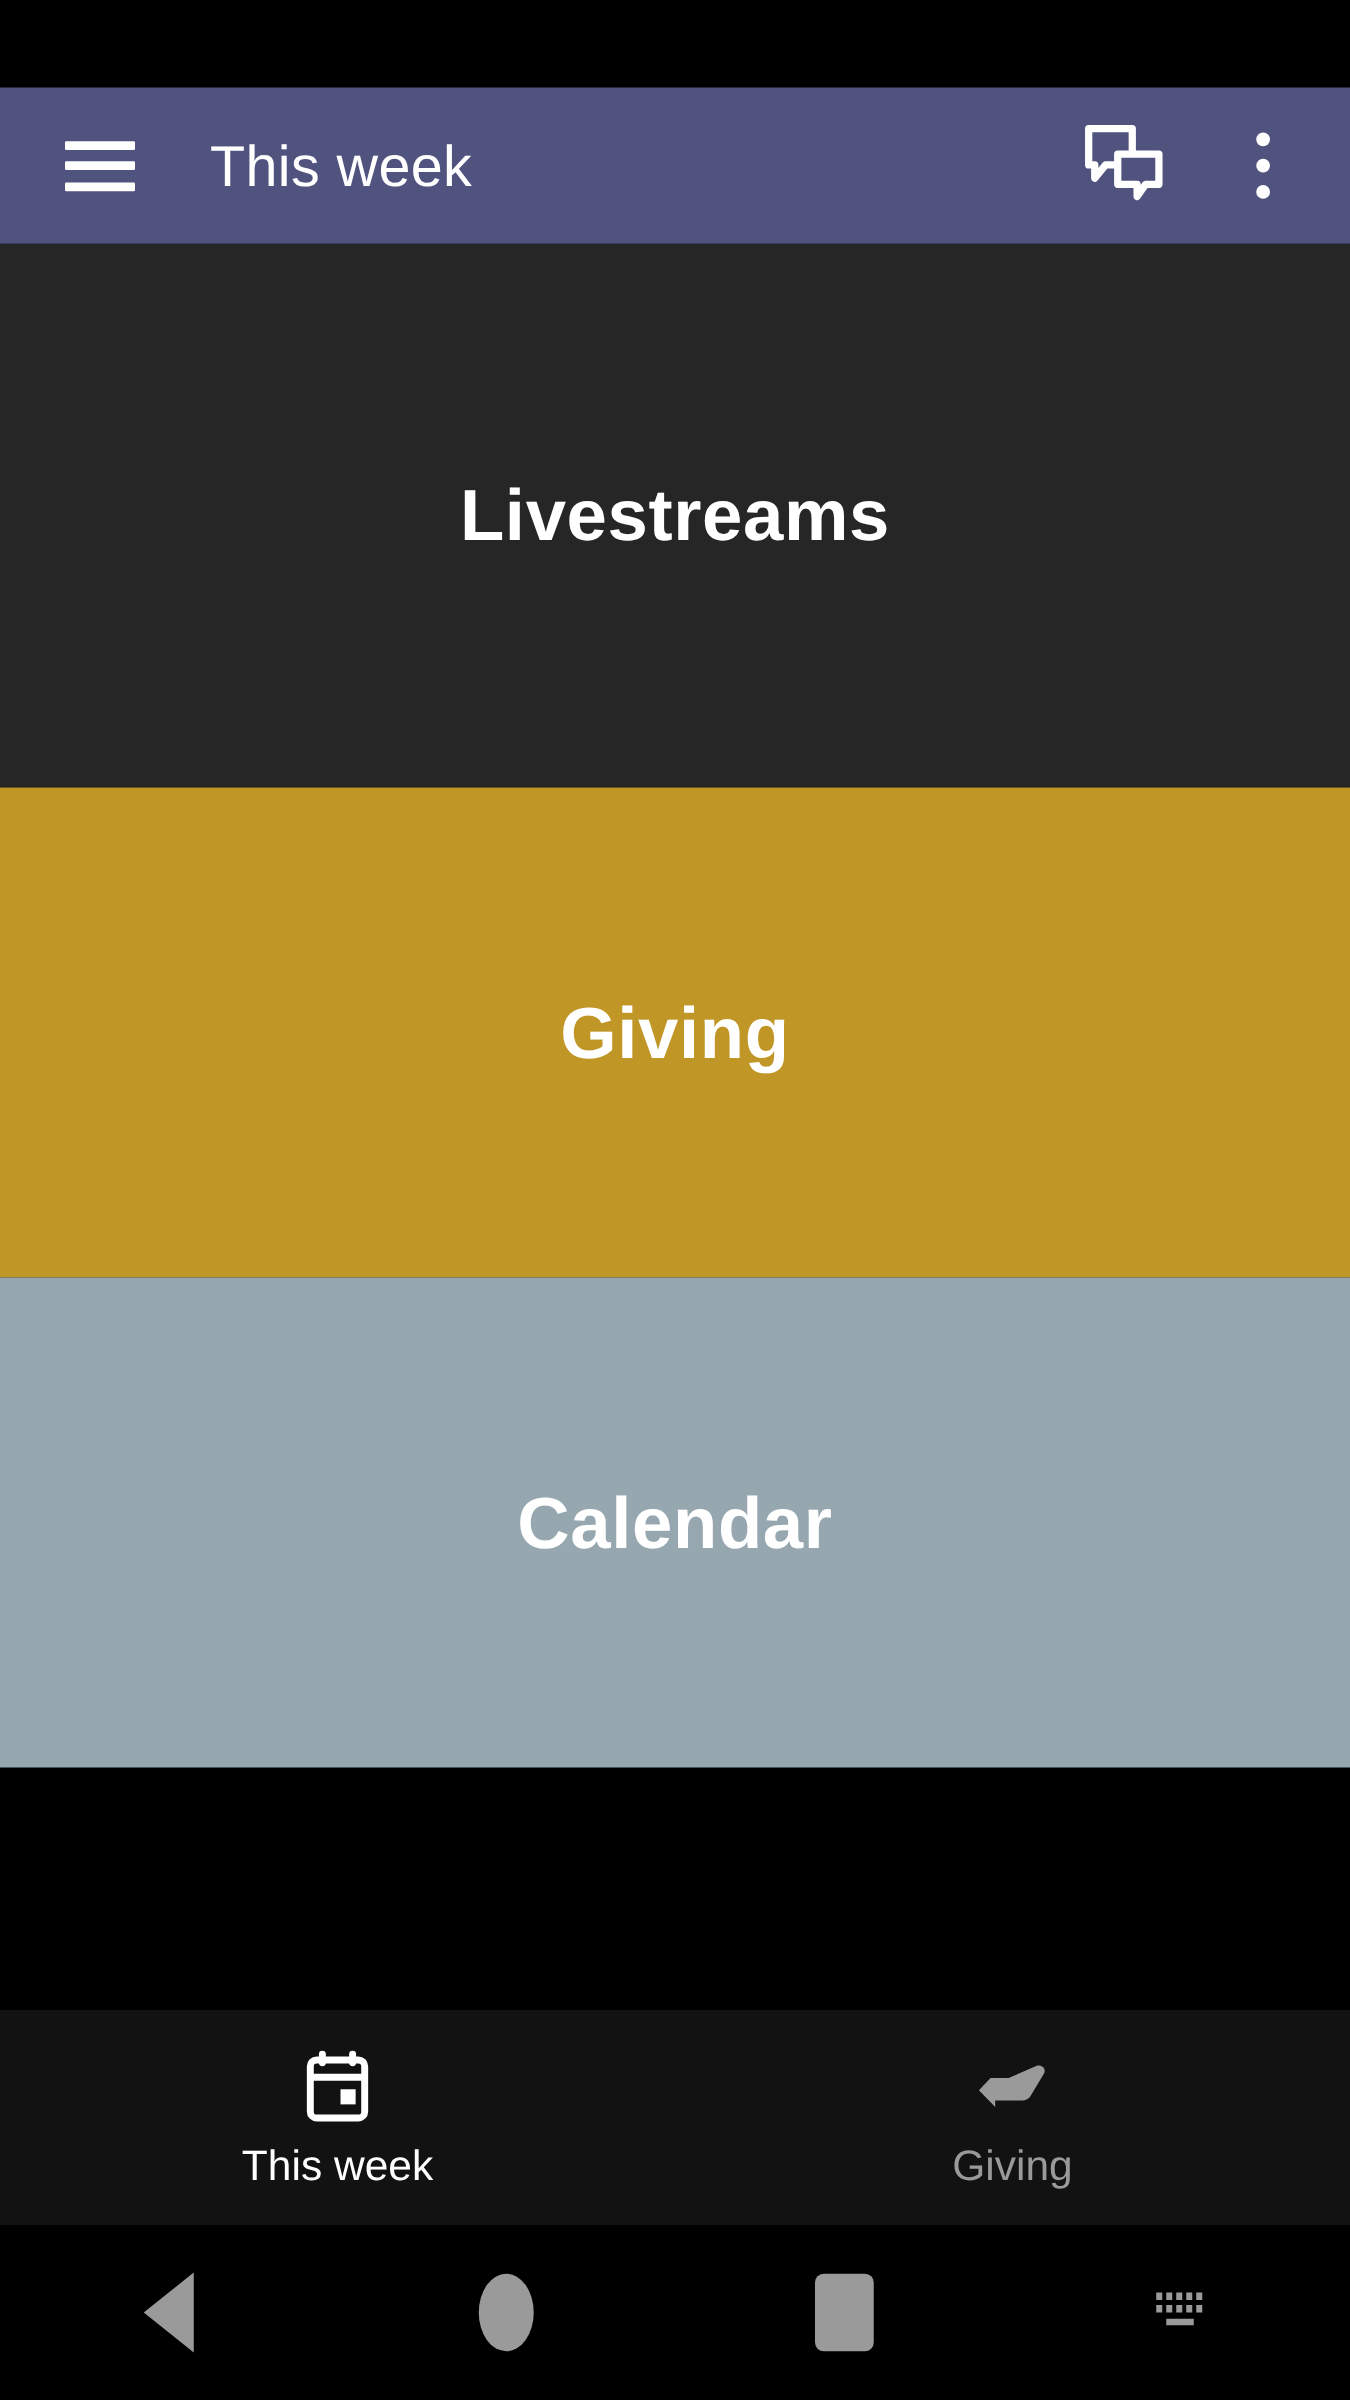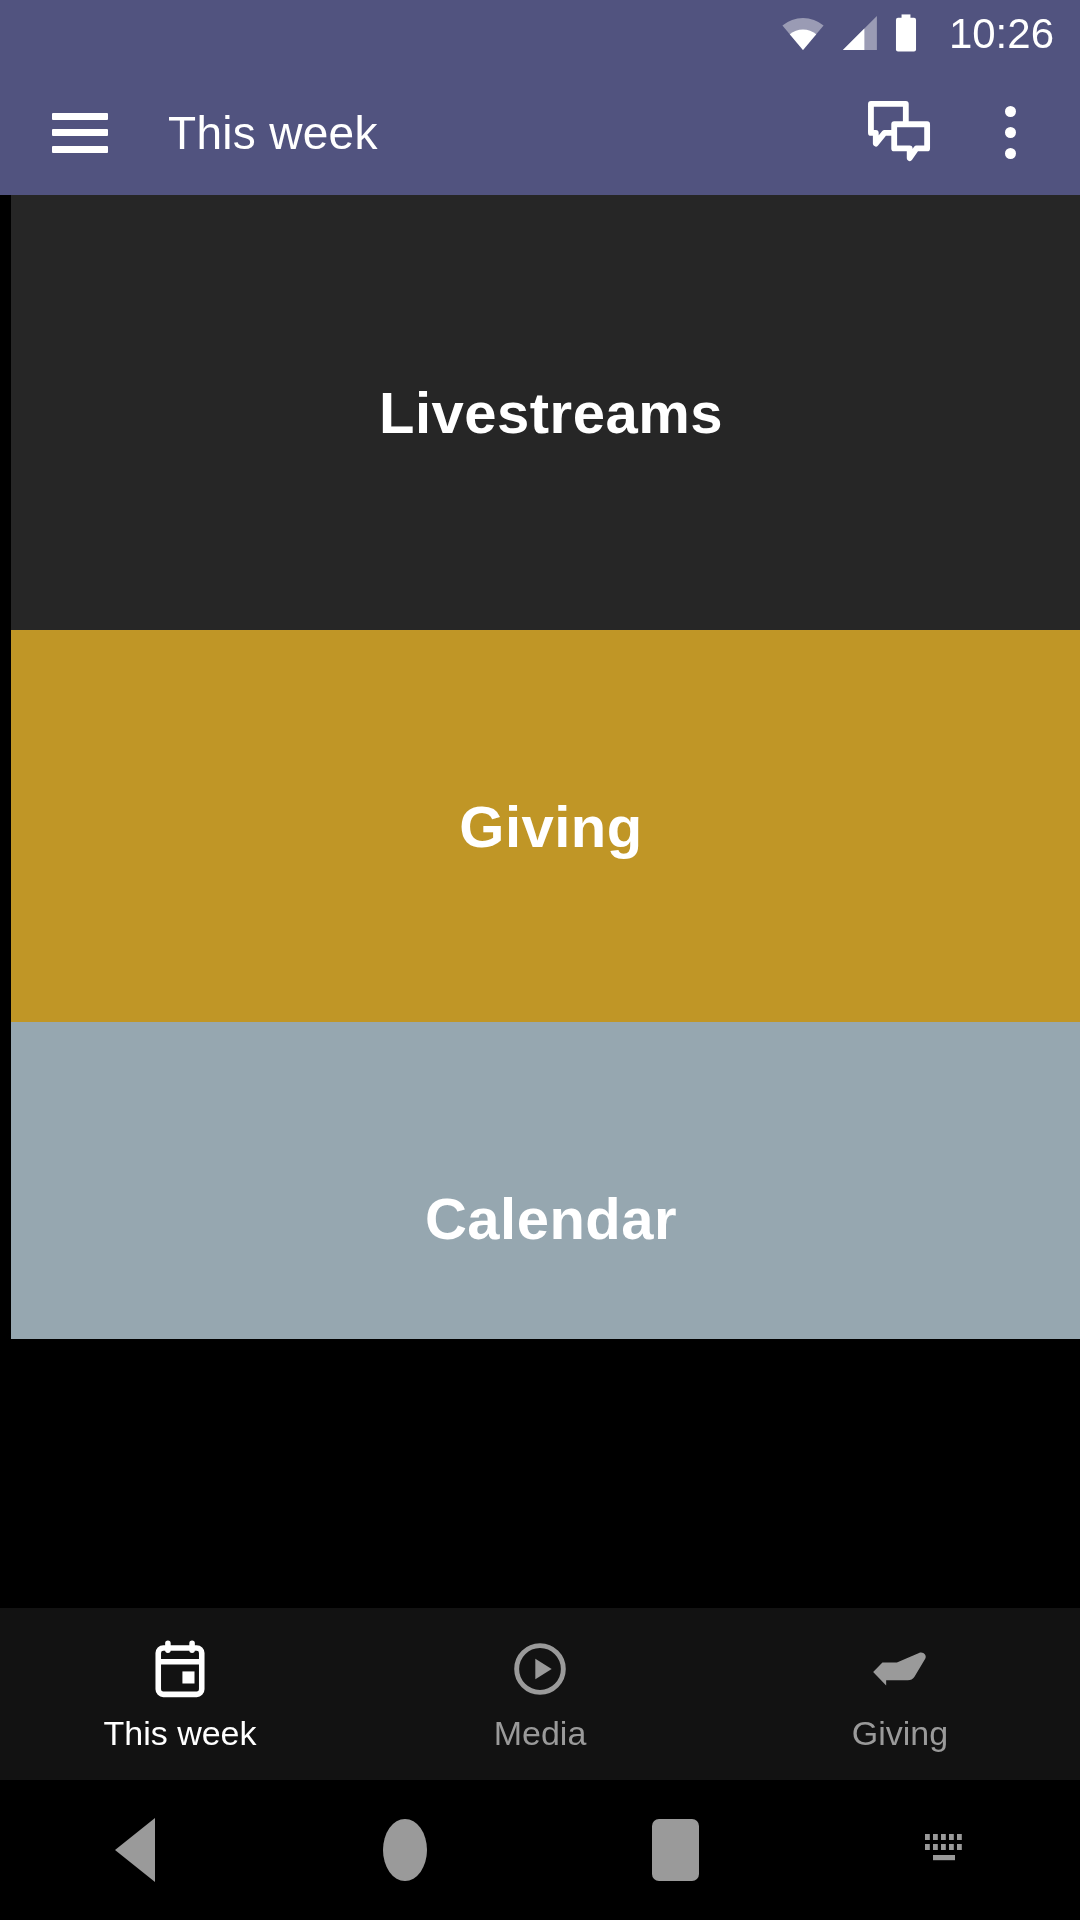--- a/index.html
+++ b/index.html
@@ -48,23 +48,22 @@
   }
   .icon-btn {
     width:96px; height:96px; display:flex; align-items:center; justify-content:center;
     cursor:pointer;
   }
   .kebab { display:flex; flex-direction:column; gap:10px; align-items:center; }
   .kebab i { display:block; width:11px; height:11px; border-radius:50%; background:#fff; }
 
   
   .content {
-    position:absolute; top:195px; left:0; width:1080px; height:1144px;
+    position:absolute; top:195px; left:0; width:1080px; height:1413px;
     overflow:hidden;
-    padding-left:11px;
   }
   .panel {
     width:1080px; display:flex; align-items:center; justify-content:center;
     position:relative;
   }
   .panel-label {
     color:#FFFFFF; font-weight:bold; font-size:58px;
     letter-spacing:0.5px; text-align:center; white-space:nowrap;
   }
   .p-livestreams { height:435px; background:#262626; }
@@ -105,43 +104,20 @@
     border-right:40px solid #9A9A9A;
   }
   .sys-home { width:44px; height:62px; border-radius:50%; background:#9A9A9A; }
   .sys-recents { width:47px; height:62px; border-radius:7px; background:#9A9A9A; }
 </style>
 </head>
 <body>
 
 <div class="phone">
 
-  <div class="status-bar">
-    <div class="status-icons">
-      <span class="si">
-        <svg width="44" height="34" viewBox="0 0 24 19">
-          <path d="M12 19 L0.5 5.3 A18 18 0 0 1 23.5 5.3 Z" fill="#FFFFFF" opacity="0.42"></path>
-          <path d="M12 19 L4.6 10.2 A11.5 11.5 0 0 1 19.4 10.2 Z" fill="#FFFFFF"></path>
-        </svg>
-      </span>
-      <span class="si">
-        <svg width="40" height="34" viewBox="0 0 22 19">
-          <path d="M21 0 L21 19 L2 19 Z" fill="#FFFFFF" opacity="0.42"></path>
-          <path d="M14 7 L14 19 L2 19 Z" fill="#FFFFFF"></path>
-        </svg>
-      </span>
-      <span class="si">
-        <svg width="26" height="38" viewBox="0 0 14 20">
-          <rect x="4.6" y="0" width="4.8" height="2.2" fill="#FFFFFF"></rect>
-          <rect x="1.6" y="1.8" width="10.8" height="18.2" rx="1.1" fill="#FFFFFF"></rect>
-        </svg>
-      </span>
-      <span class="clock">10:26</span>
-    </div>
-  </div>
 
   <div class="app-bar">
     <div class="hamburger">
       <span></span>
       <span></span>
       <span></span>
     </div>
     <div class="app-title">This week</div>
     <div class="app-actions">
       <div class="icon-btn">
@@ -181,29 +157,20 @@
         <svg width="58" height="58" viewBox="0 0 24 24">
           <path d="M7 1.4 V4.2 M17 1.4 V4.2" stroke="#FFFFFF" stroke-width="2.3" stroke-linecap="round"></path>
           <rect x="3" y="3.3" width="18" height="19.2" rx="2.1" fill="none" stroke="#FFFFFF" stroke-width="2.3"></rect>
           <path d="M3 9 H21" stroke="#FFFFFF" stroke-width="2.3"></path>
           <rect x="13" y="13" width="5" height="5" fill="#FFFFFF"></rect>
         </svg>
       </span>
       <span class="nav-label">This week</span>
     </div>
 
-    <div class="nav-item inactive">
-      <span class="nav-icon">
-        <svg width="56" height="56" viewBox="0 0 24 24">
-          <circle cx="12" cy="12" r="10" fill="none" stroke="#9A9A9A" stroke-width="2.1"></circle>
-          <path d="M10 7.6 L17 12 L10 16.4 Z" fill="#9A9A9A"></path>
-        </svg>
-      </span>
-      <span class="nav-label">Media</span>
-    </div>
 
 
     <div class="nav-item inactive">
       <span class="nav-icon">
         <svg width="62" height="48" viewBox="0 0 30 20">
           <path d="M2 11.5 L6.5 6.8 L13.5 6.8 L24.2 2.2
                    C26.2 1.4 28.2 3.2 27.2 5.1
                    L22 13.8 C21.3 15 20.1 15.5 18.8 15.5
                    L8.3 15.5 L8.3 18 Z" fill="#9A9A9A"></path>
         </svg>

